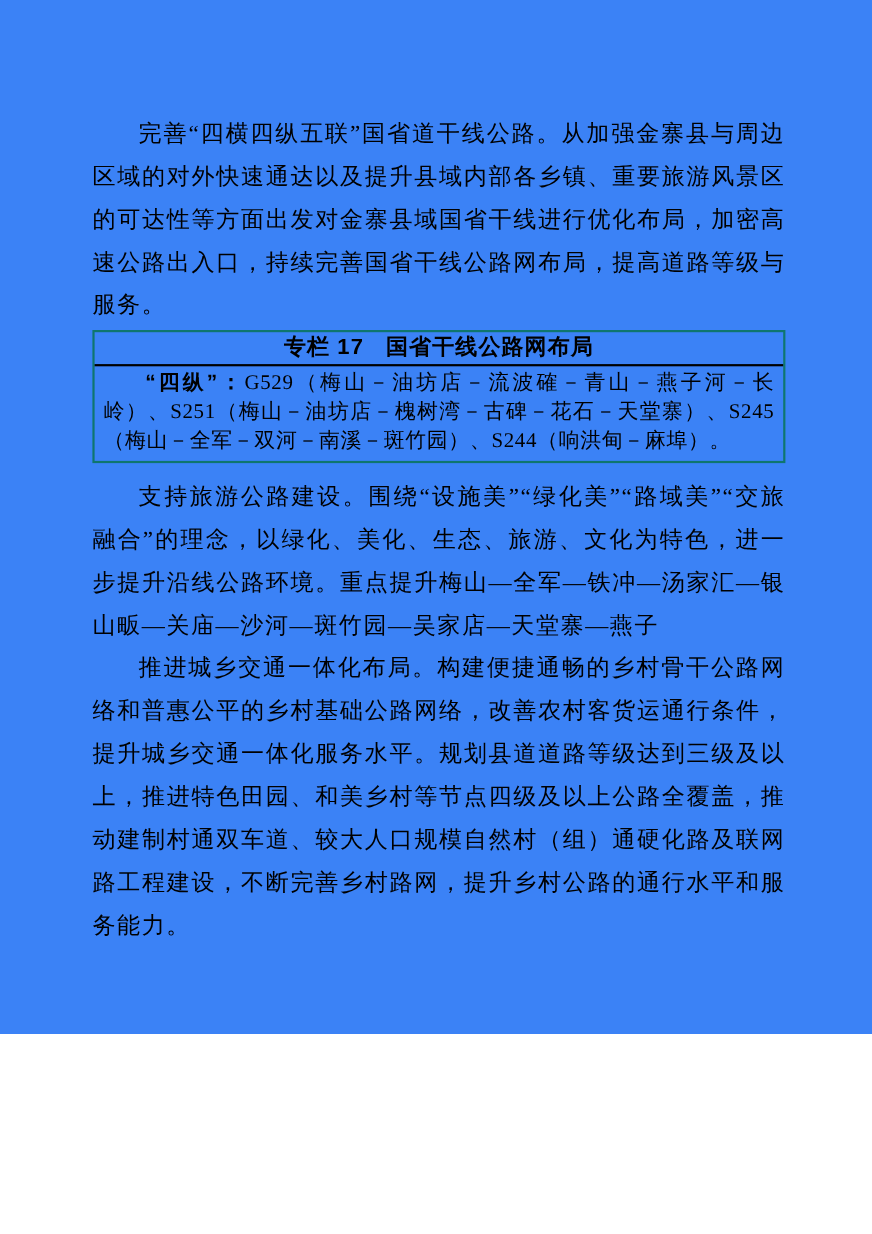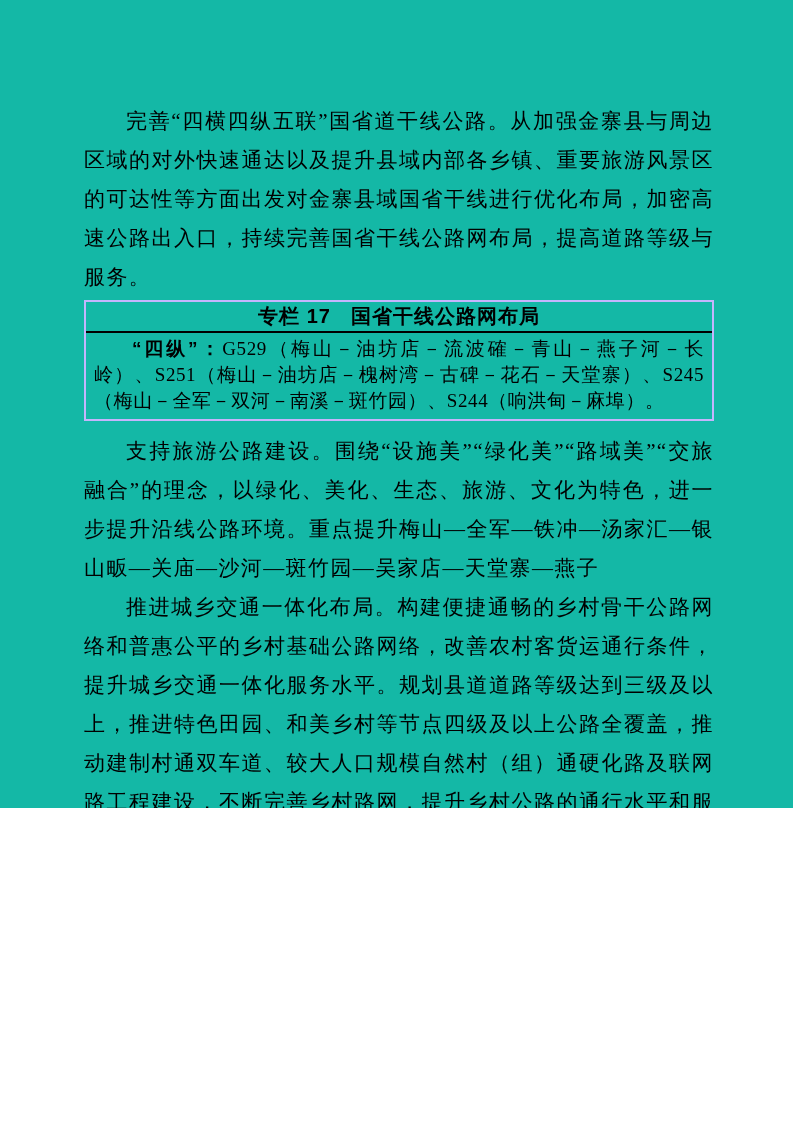--- a/index.html
+++ b/index.html
@@ -3,22 +3,22 @@
 <meta charset="utf-8">
 <style>
   html, body {
     margin: 0;
     padding: 0;
     background: #ffffff;
   }
   .page {
     position: relative;
     width: 793px;
-    height: 808px;
-    background: #14b8a6;
+    height: 940px;
+    background: #3b82f6;
     overflow: hidden;
     font-family: "Liberation Serif", "DejaVu Serif", serif;
     color: #000000;
   }
   .content {
     position: absolute;
     left: 84px;
     top: 102px;
     width: 630px;
   }
@@ -28,21 +28,21 @@
     line-height: 39px;
     letter-spacing: 1.4px;
     text-align: justify;
     text-justify: inter-ideograph;
     text-indent: 2em;
     color: #000000;
   }
   .box {
     box-sizing: border-box;
     width: 100%;
-    border: 2px solid #c4b5fd;
+    border: 2px solid #0f766e;
     margin-top: 3px;
     margin-bottom: 11px;
   }
   .box-header {
     border-bottom: 2px solid #000000;
     text-align: center;
     padding: 2px 0 3px 0;
     font-family: "Liberation Sans", "DejaVu Sans", sans-serif;
     font-weight: bold;
     font-size: 20px;

